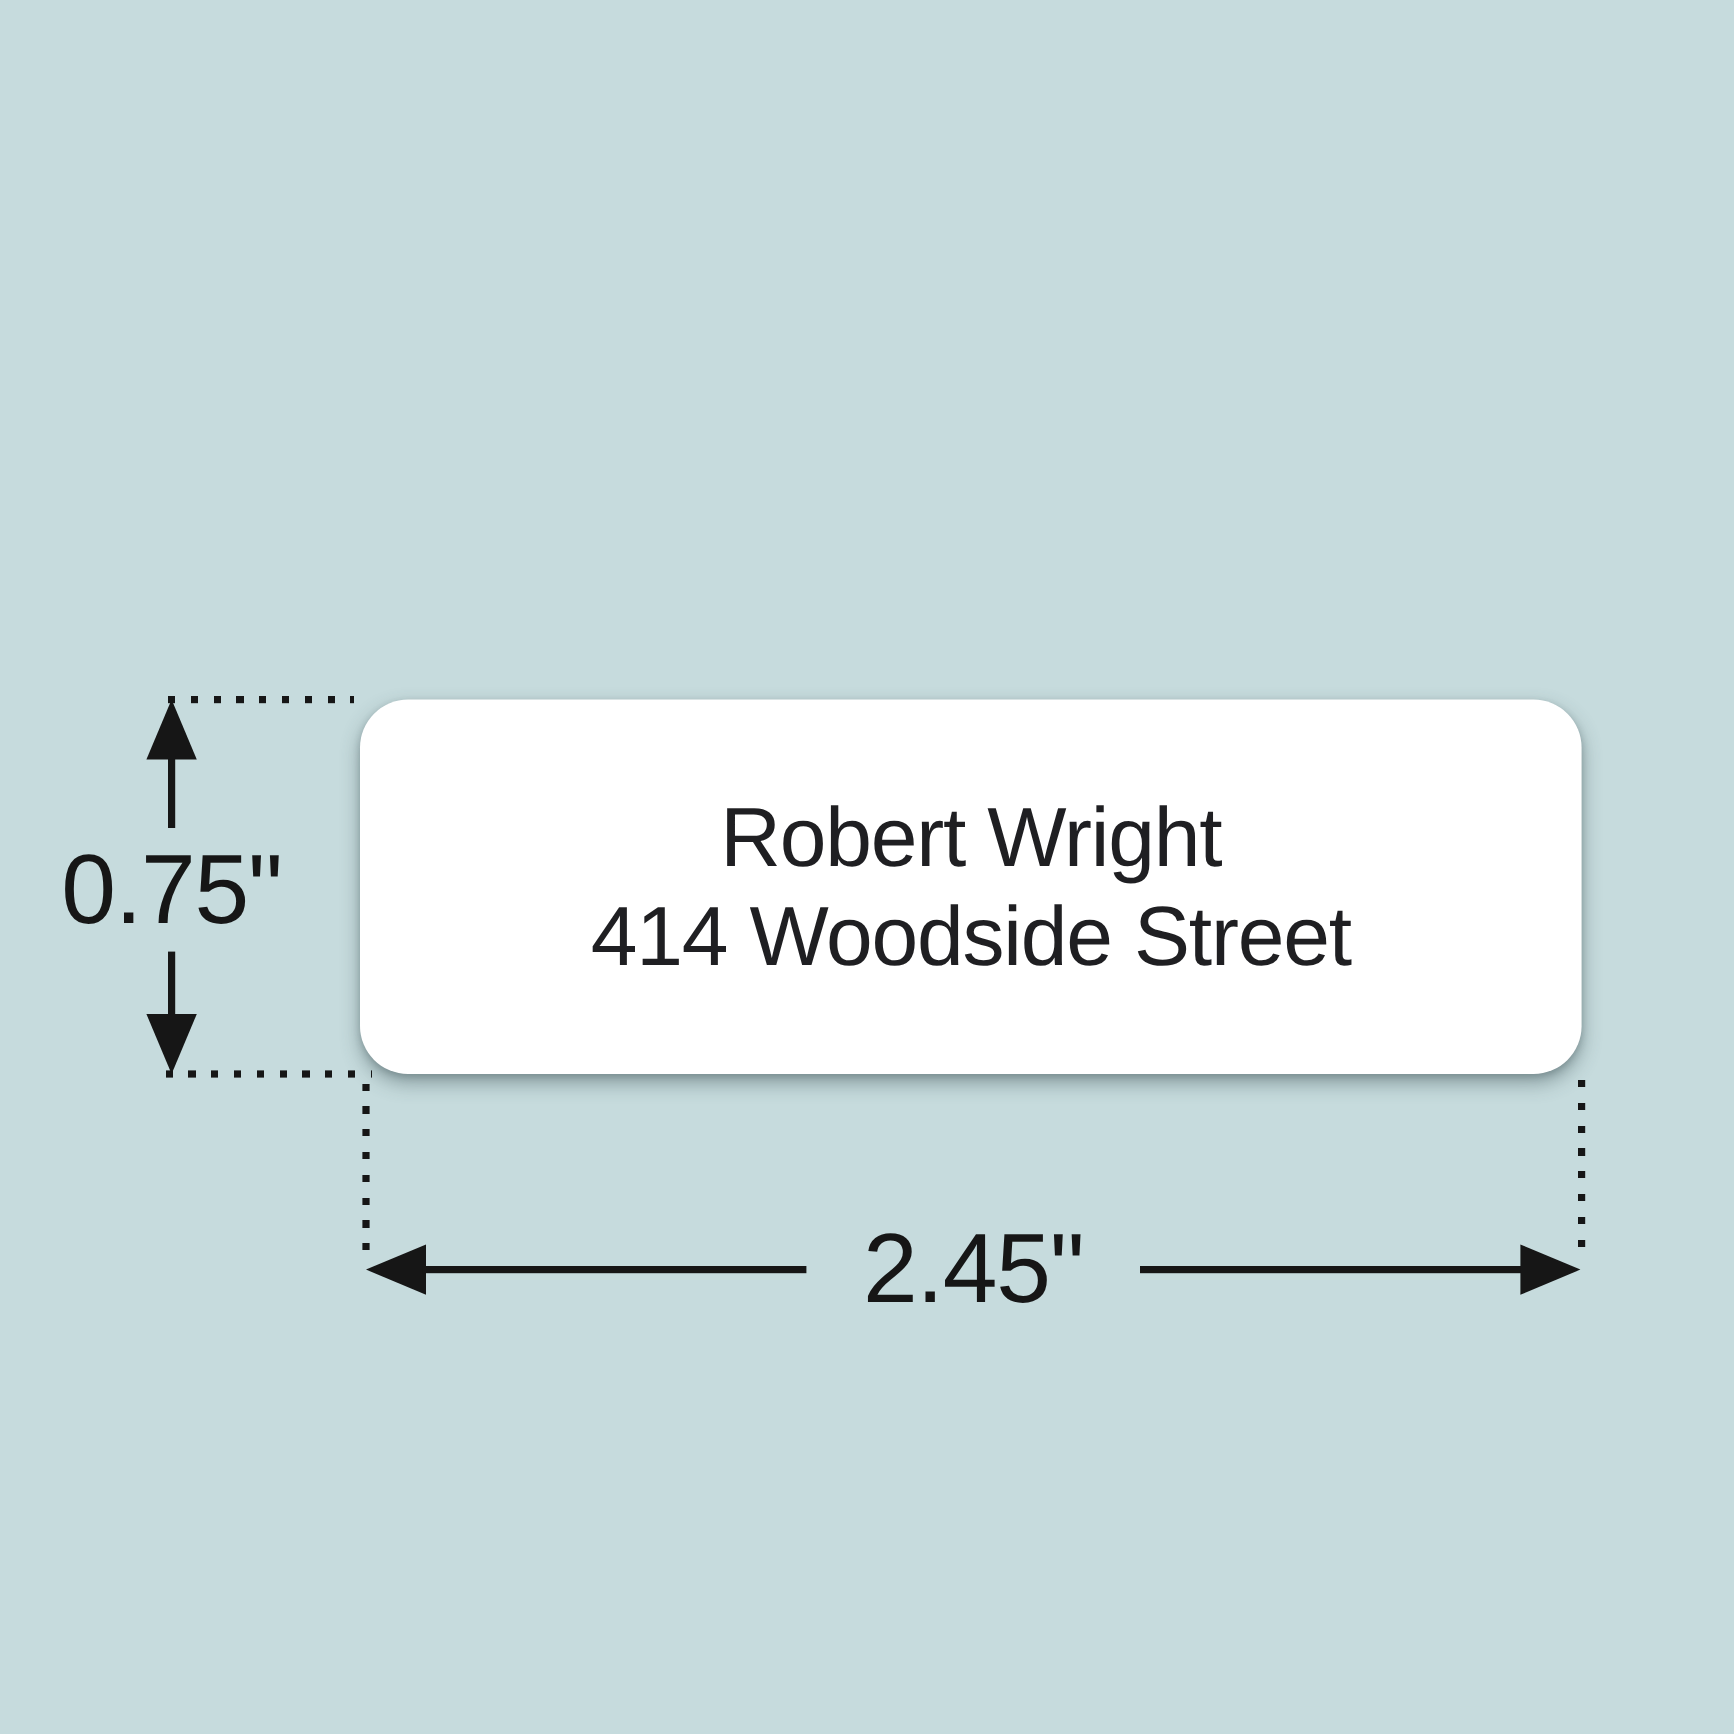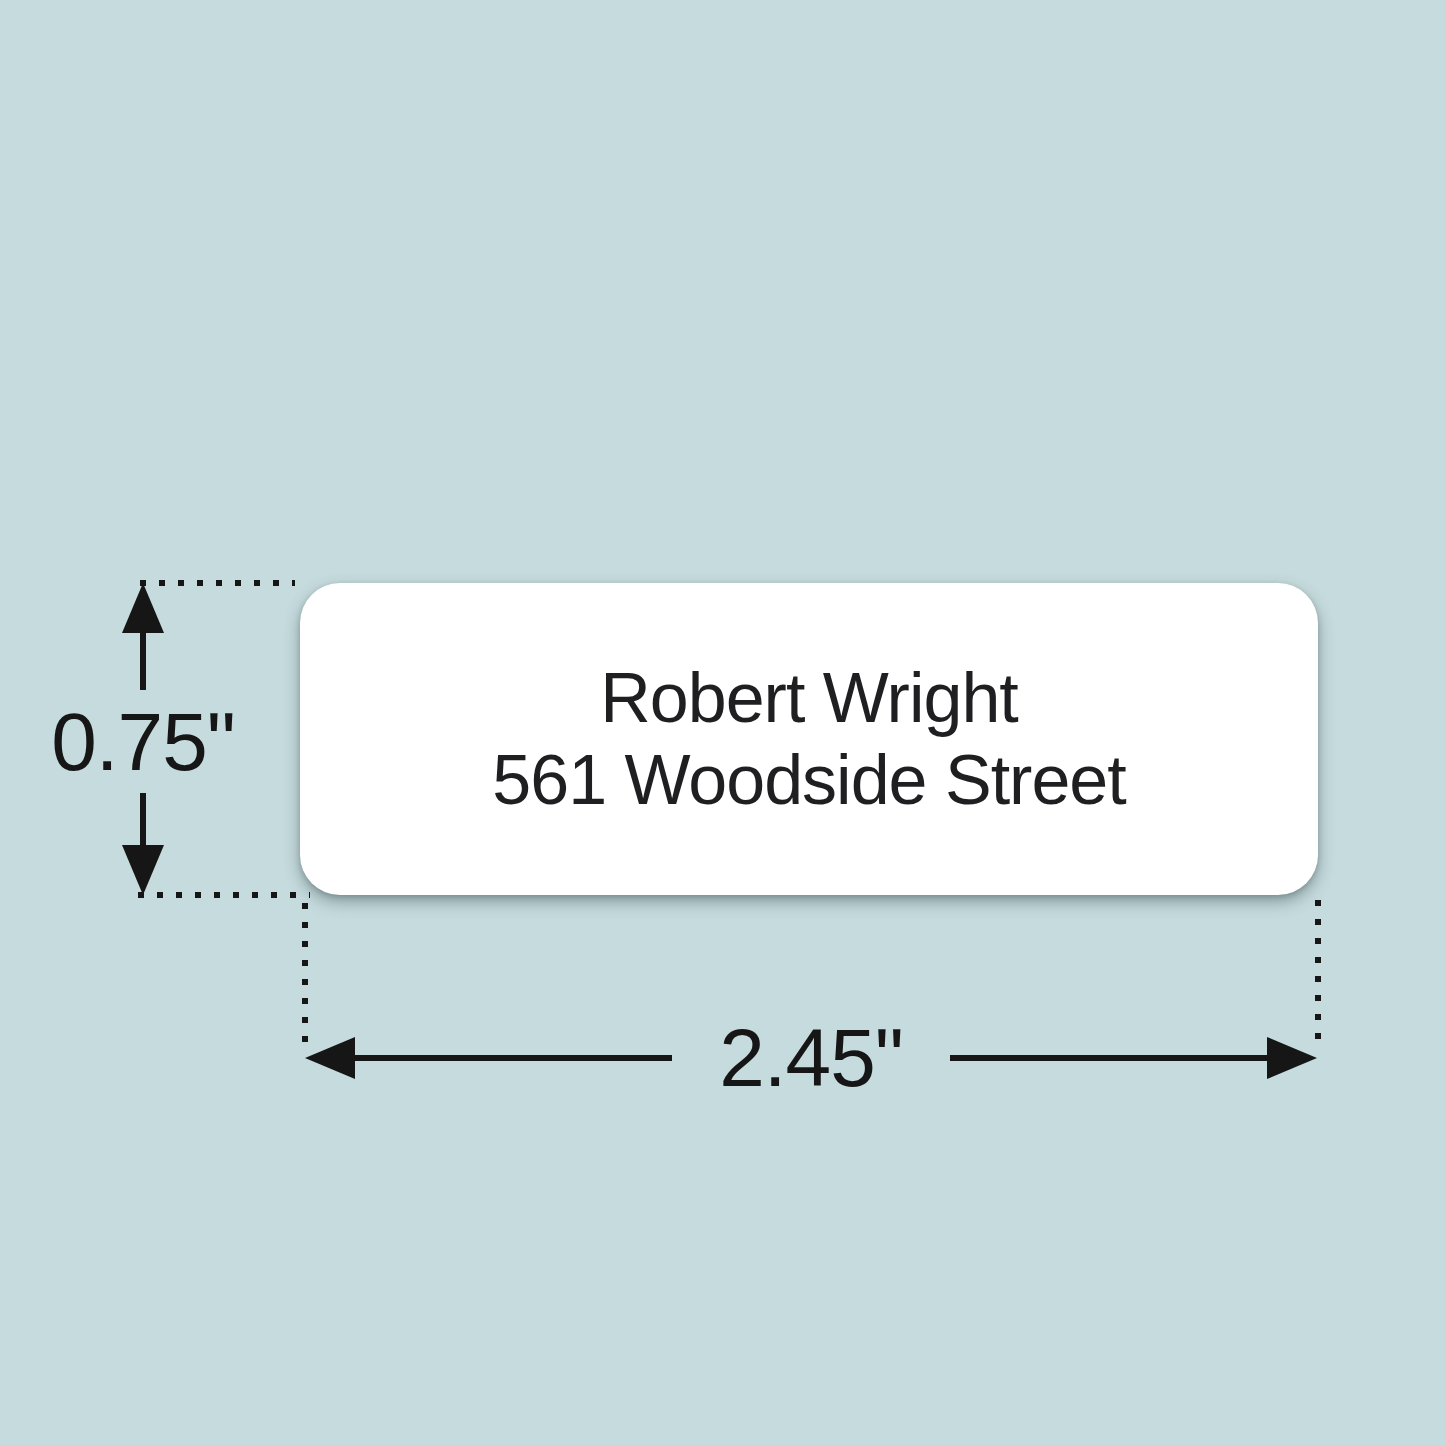--- a/index.html
+++ b/index.html
@@ -75,21 +75,21 @@
   .dim-height-text { left: 23px; top: 700px; width: 240px; }
   .dim-width-text  { left: 691px; top: 1016px; width: 240px; }
 </style>
 </head>
 <body>
 
 <div class="stage">
 
   <div class="label-card">
     <div class="address-line">Robert Wright</div>
-    <div class="address-line">561 Woodside Street</div>
+    <div class="address-line">414 Woodside Street</div>
   </div>
 
   <div>
     <div class="dots-h" style="left:140px; top:580px; width:155px;"></div>
     <div class="dots-h" style="left:138px; top:892px; width:172px;"></div>
     <div class="arrowhead arrow-up" style="left:122px; top:583px;"></div>
     <div class="shaft-v" style="left:140px; top:630px; height:60px;"></div>
     <div class="dim-text dim-height-text">0.75"</div>
     <div class="shaft-v" style="left:140px; top:793px; height:57px;"></div>
     <div class="arrowhead arrow-down" style="left:122px; top:845px;"></div>

